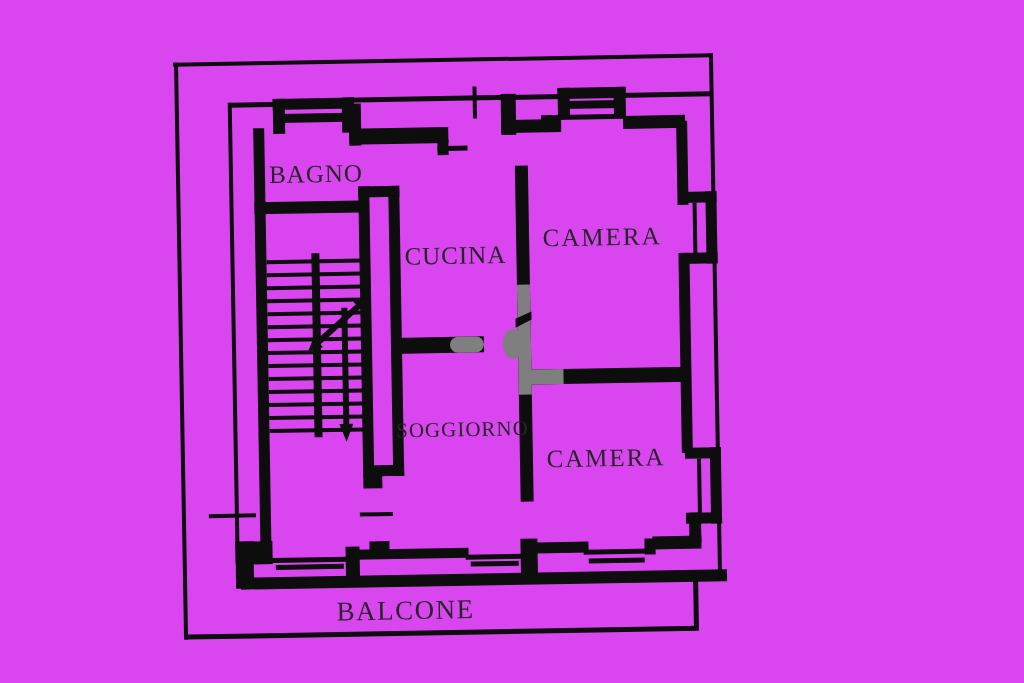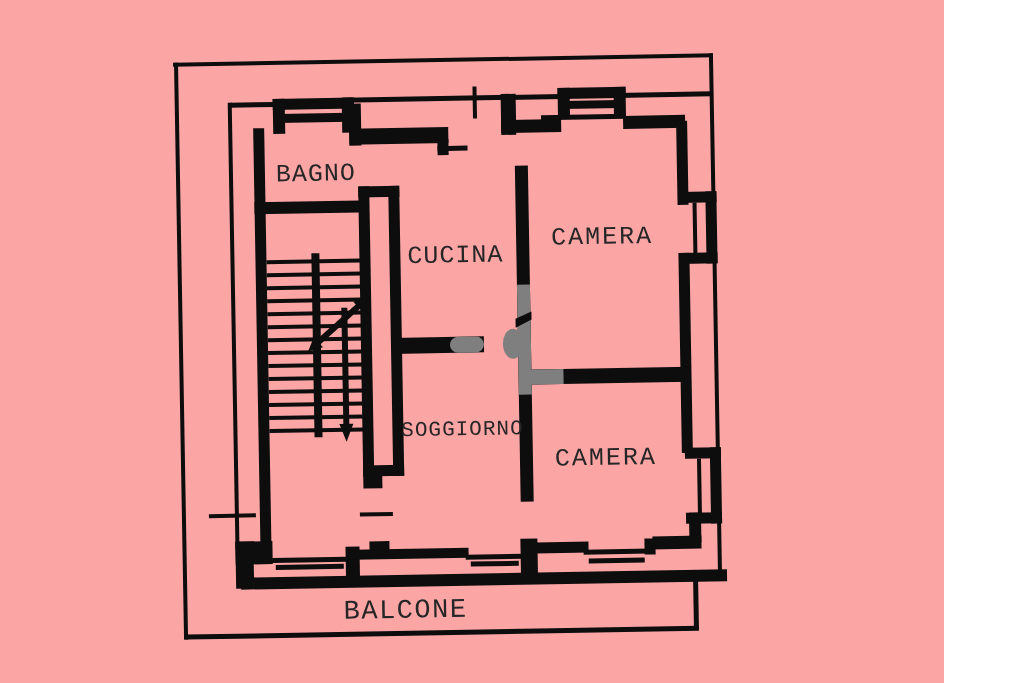--- a/index.html
+++ b/index.html
@@ -1,17 +1,17 @@
 <!DOCTYPE html>
 <html><head>
 <meta charset="utf-8">
 <style>
   html,body{margin:0;padding:0;background:#ffffff;}
-  .stage{position:relative;width:944px;height:683px;background:#fca5a5;overflow:hidden;
-         font-family:Liberation Mono, monospace;}
+  .stage{position:relative;width:1024px;height:683px;background:#d946ef;overflow:hidden;
+         font-family:Liberation Serif, serif;}
   .plan{position:absolute;inset:0;transform:rotate(-1deg);transform-origin:447px 347px;}
   .plan svg{position:absolute;left:0;top:0;}
   .room-label{position:absolute;transform:translate(-50%,-50%);color:#262626;
               white-space:nowrap;letter-spacing:1px;font-weight:400;}
   .lbl-bagno    {left:319px;top:172px;font-size:25px;}
   .lbl-cucina   {left:457px;top:256px;font-size:25px;}
   .lbl-camera-t {left:604px;top:240px;font-size:25px;letter-spacing:2px;}
   .lbl-soggiorno{left:461px;top:430px;font-size:21px;}
   .lbl-camera-b {left:604px;top:461px;font-size:25px;letter-spacing:2px;}
   .lbl-balcone  {left:401px;top:610px;font-size:27px;letter-spacing:1.5px;}

